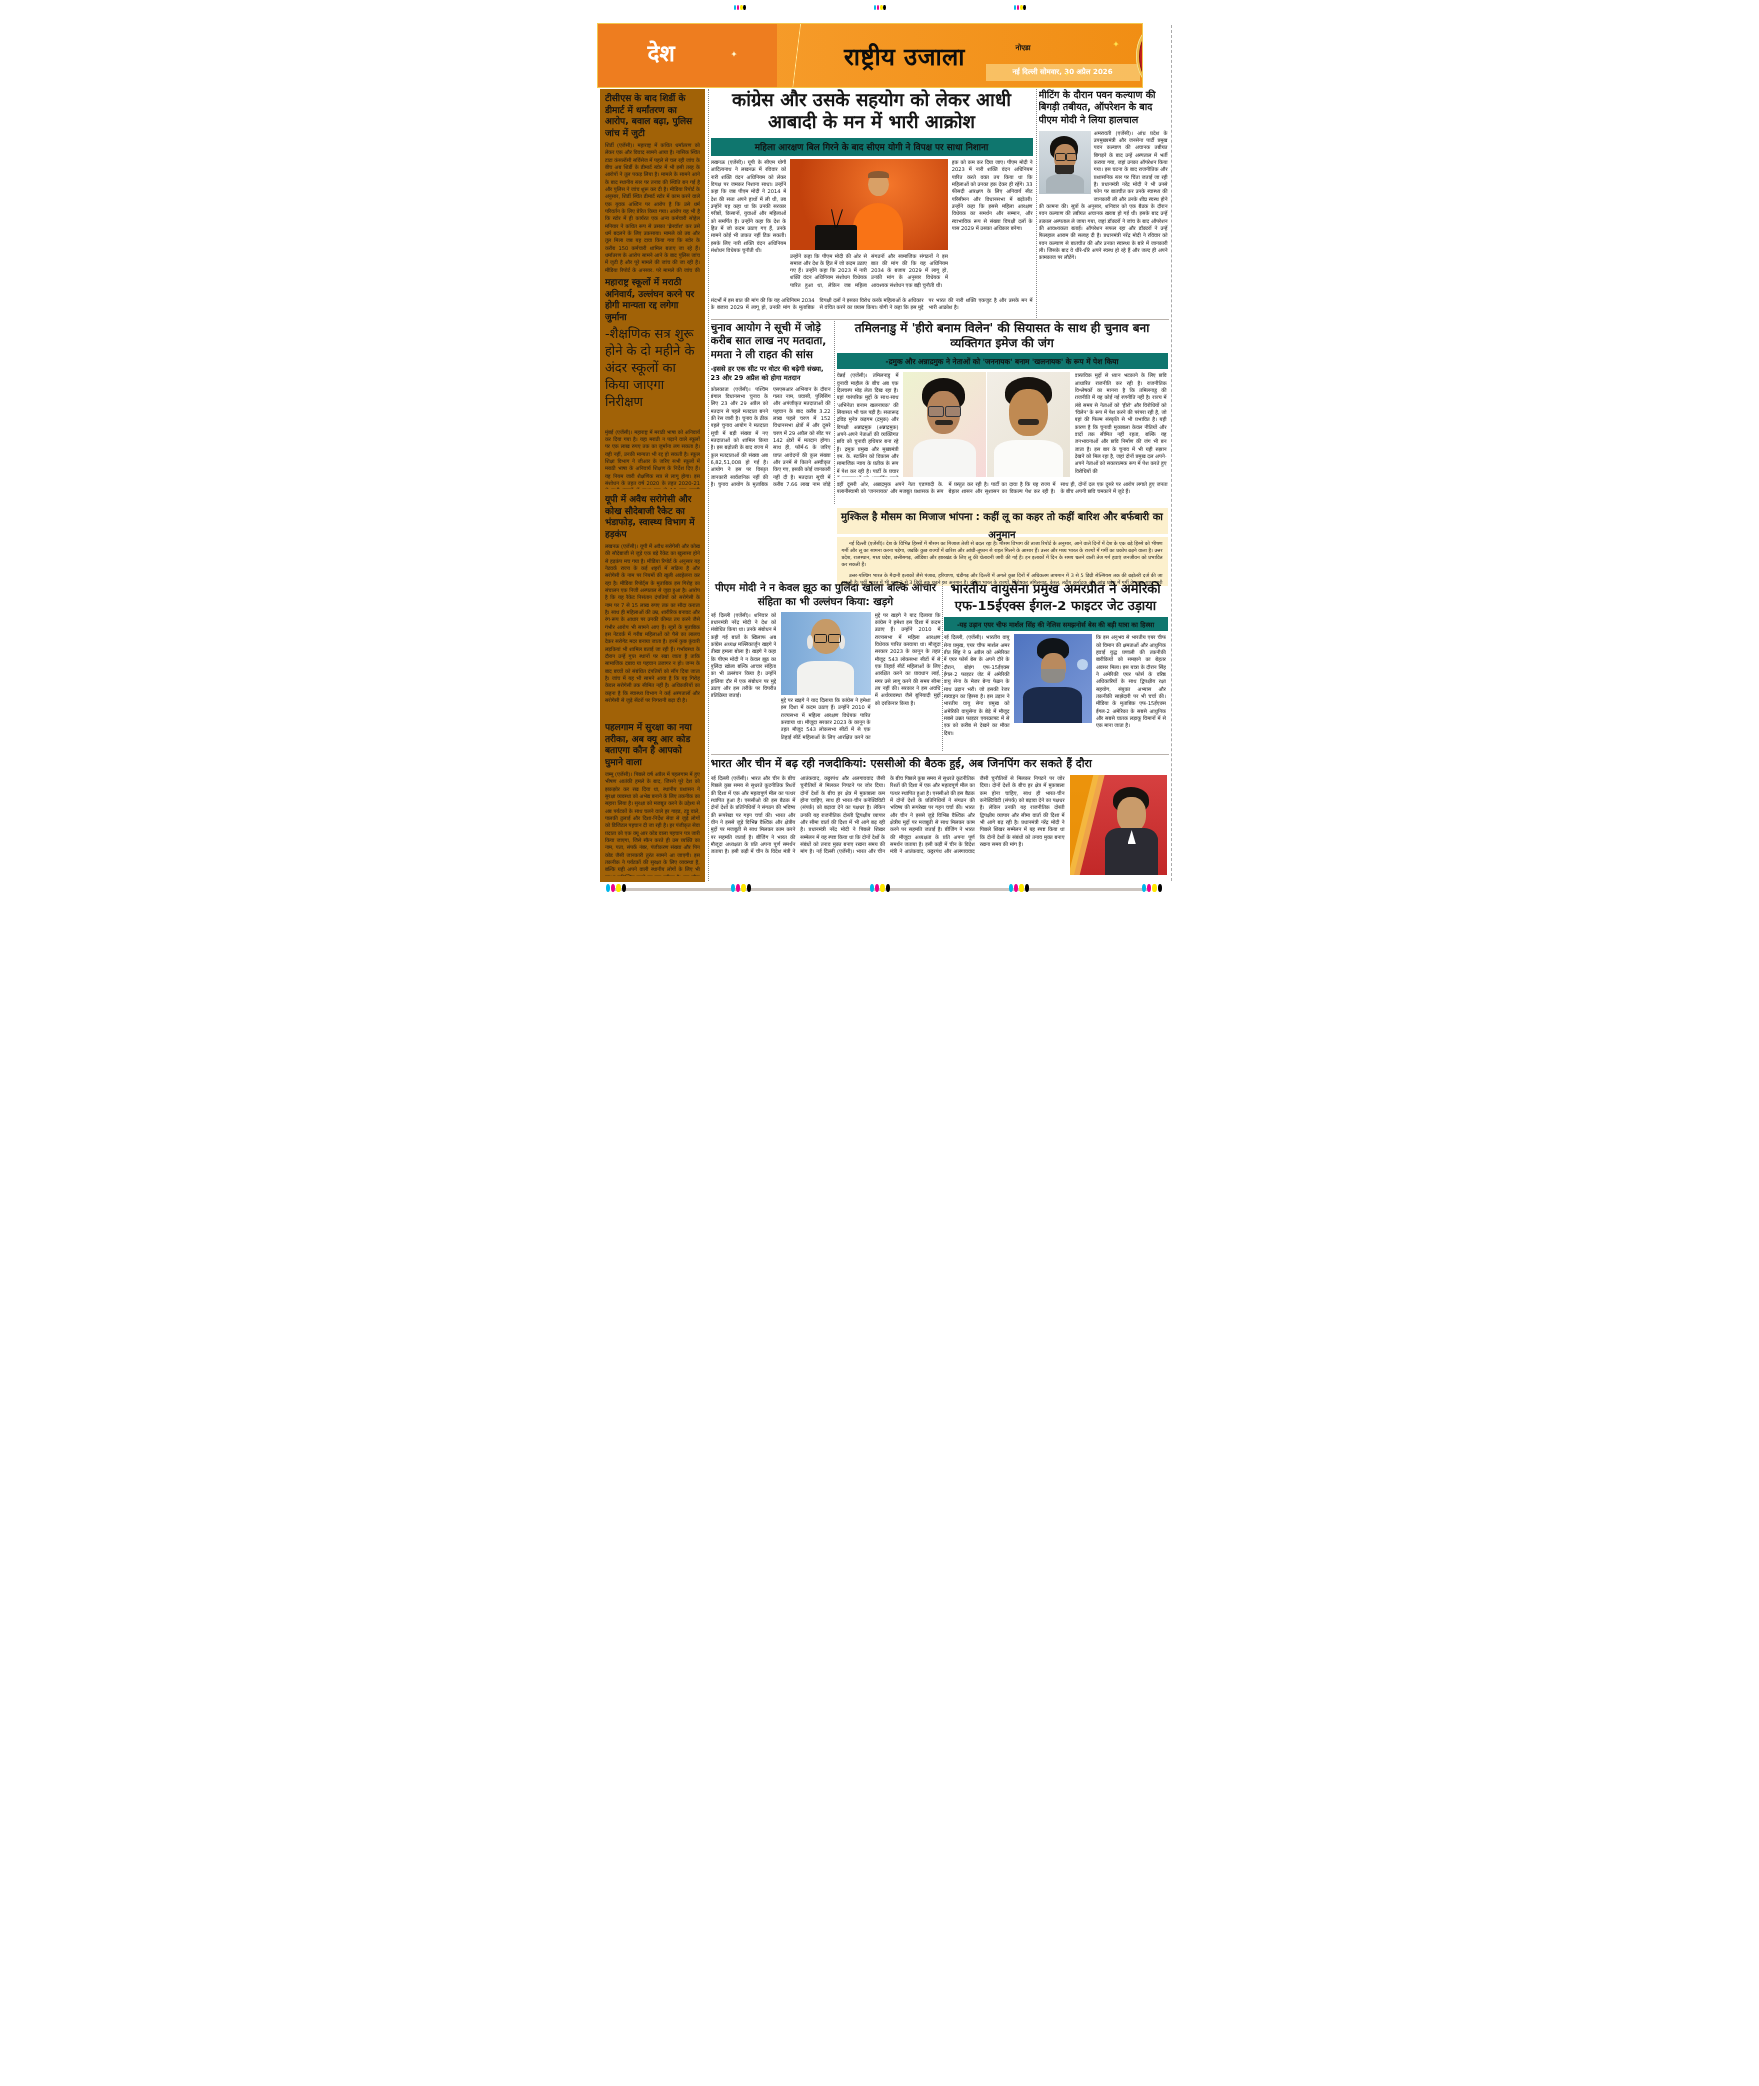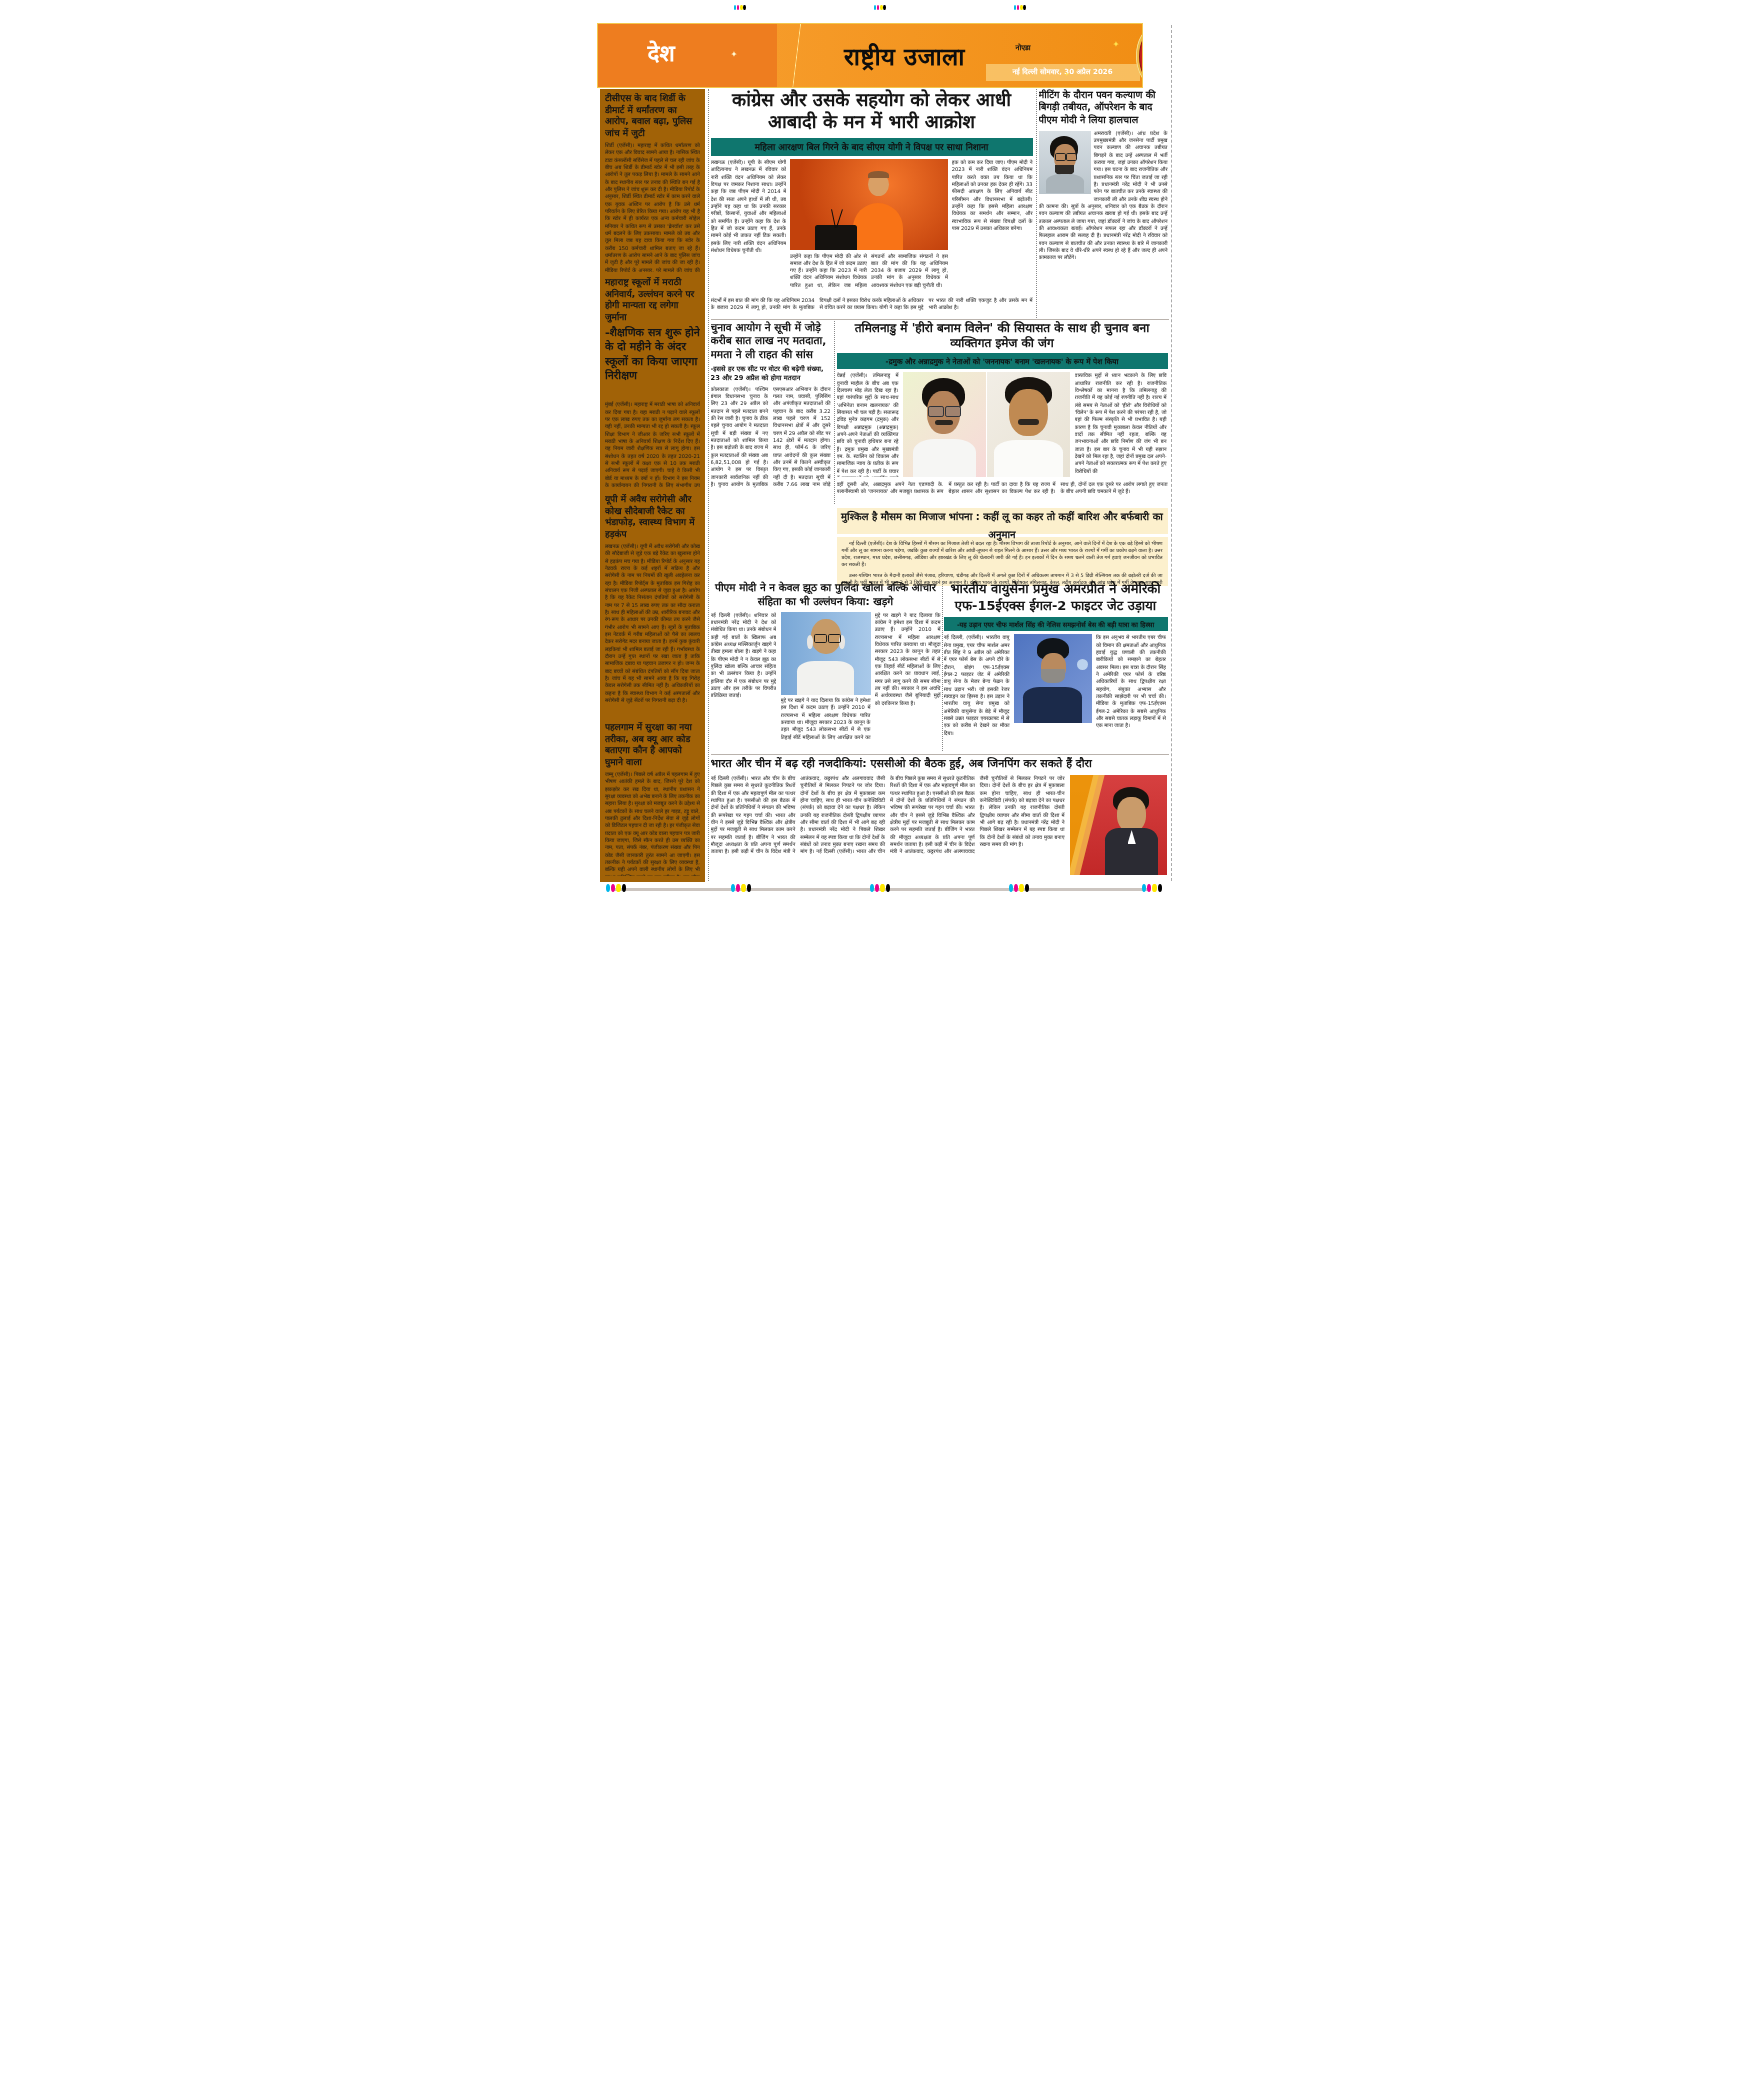--- a/index.html
+++ b/index.html
@@ -24,21 +24,21 @@
   .reggroup.small .regdot{width:2.5px;height:4.6px;margin-right:0.8px;}
   .footbar{position:absolute;top:888px;left:25px;width:536px;height:2.5px;background:#ccc5c0;}
   .body-txt{font-size:5.1px;line-height:1.44;text-align:justify;color:#1b1b1b;}
   .ystrip{background:#0f766e;color:#111;font-weight:bold;text-align:center;display:flex;align-items:center;justify-content:center;}
   .vsep{position:absolute;border-left:0.8px dotted #8a8a8a;width:0;}
   .hsep{position:absolute;border-top:0.4px solid #b9b2ac;height:0;}
   
   .sidebar{left:13.4px;top:89px;width:105px;height:793px;background:#a16207;padding:4.2px 5px;box-sizing:border-box;}
   .sb-art{overflow:hidden;margin-bottom:5px;}
   .sb-h{font-size:9px;line-height:1.28;font-weight:bold;margin-bottom:2.9px;}
-  .sb-sub{font-size:11px;line-height:1.3;font-weight:bold;margin-bottom:18px;}
+  .sb-sub{font-size:13px;line-height:1.3;font-weight:normal;margin-bottom:18px;}
   
   .lead-h{left:124px;top:89px;width:322px;text-align:center;font-size:18.4px;line-height:1.17;font-weight:bold;}
   .lead-strip{left:124px;top:138px;width:322px;height:18.4px;font-size:8.8px;}
   .lead-body{left:124px;top:159px;width:322px;height:159px;display:flex;gap:3.8px;overflow:hidden;}
   .col{overflow:hidden;}
   
   .pawan{left:452px;top:89px;width:129px;height:229px;overflow:hidden;}
   .pawan-h{font-size:9.6px;line-height:1.3;font-weight:bold;margin-bottom:3.3px;}
   
   .elect{left:124px;top:321px;width:120px;height:183px;overflow:hidden;}

